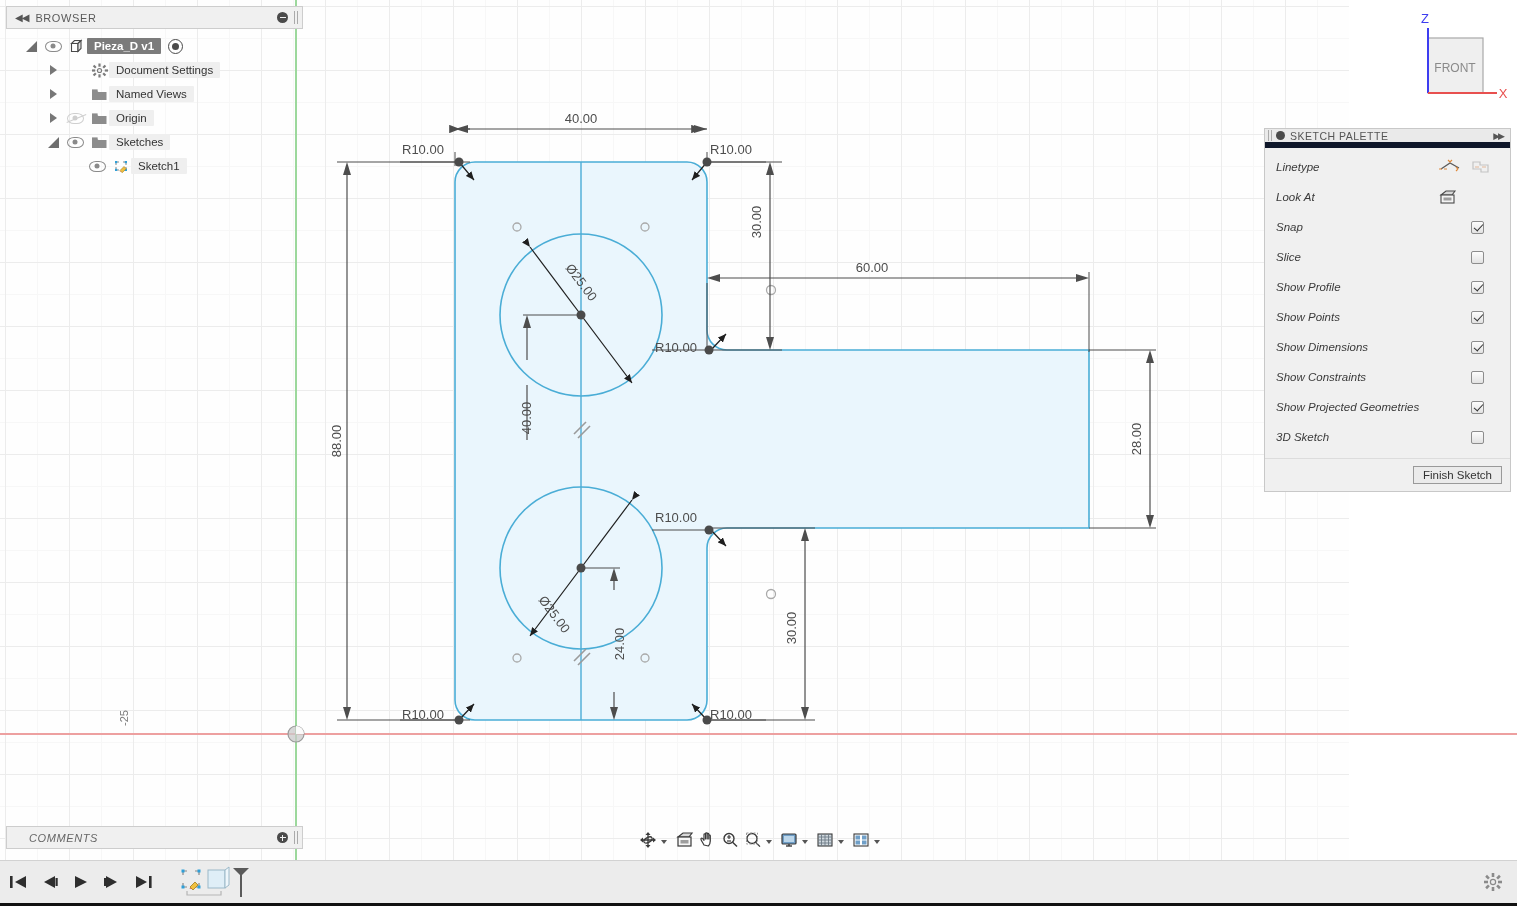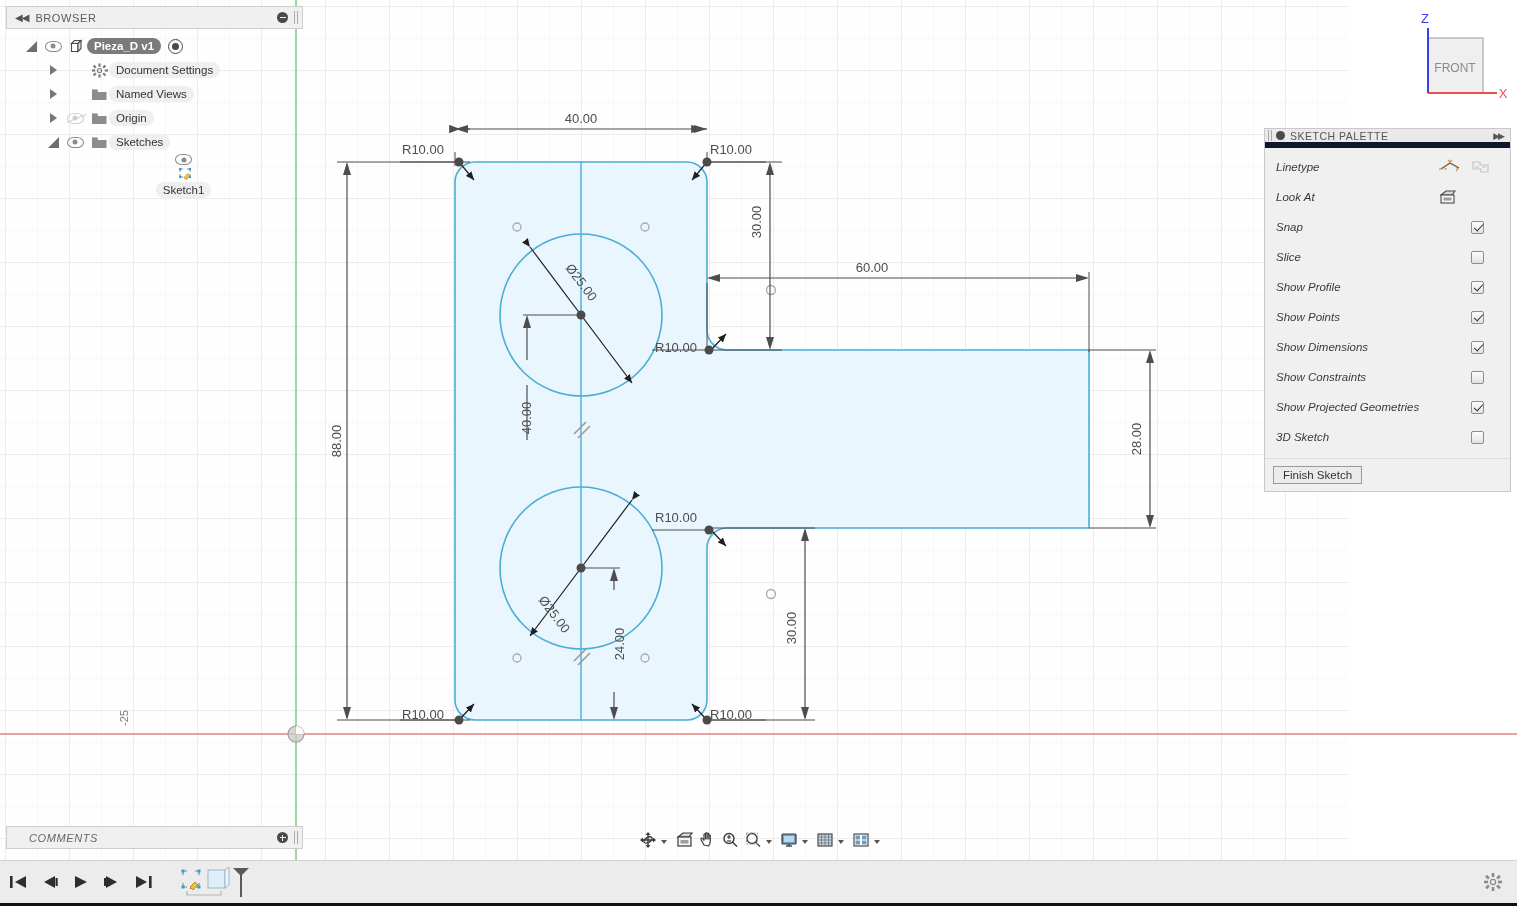--- a/index.html
+++ b/index.html
@@ -53,21 +53,21 @@
     width:17px;height:11px;border:1.4px solid #8a8a8a;border-radius:50% 50% 50% 50%/60% 60% 60% 60%;
     position:relative; flex:0 0 auto;
   }
   .eye::after{content:"";position:absolute;left:50%;top:50%;transform:translate(-50%,-50%);
     width:5px;height:5px;border-radius:50%;background:#8a8a8a;}
   .eye.dim { border-color:#cfcfcf; }
   .eye.dim::after{ background:#cfcfcf; }
   .eye.slash::before{content:"";position:absolute;left:-2px;top:4px;width:21px;height:1.4px;
     background:#cfcfcf;transform:rotate(-22deg);}
   .ic { width:20px;height:17px;flex:0 0 auto;display:flex;align-items:center;justify-content:center;margin-left:3px;}
-  .lbl { background:#efefef; padding:2px 7px; border-radius:8px; color:#333; }
+  .lbl { background:#efefef; padding:2px 7px; border-radius:1px; color:#333; }
   .lbl.sel { background:#7b7b7b; color:#fff; font-weight:bold; }
   .rad { width:15px;height:15px;border:1.6px solid #4a4a4a;border-radius:50%;margin-left:7px;
          display:flex;align-items:center;justify-content:center;flex:0 0 auto;}
   .rad::after{content:"";width:7px;height:7px;border-radius:50%;background:#4a4a4a;}
 
   
   #comments-panel {
     position:absolute; left:6px; top:826px; width:297px; height:23px;
     background:#f0f0f0; border:1px solid #cdcdcd; display:flex; align-items:center;
     font-size:11px; color:#666;font-style:italic;
@@ -94,21 +94,21 @@
   .sp-section{ display:flex; align-items:center; padding:4px 0 6px 8px; font-weight:bold; font-size:12px; color:#333;}
   .sp-caret{width:0;height:0;border-left:5px solid transparent;border-right:5px solid transparent;
             border-top:6px solid #444;margin-right:6px;}
   .sp-row{ display:flex; align-items:center; height:30px; padding:0 8px 0 11px;font-style:italic; }
   .sp-label{ flex:1; color:#3a3a3a; font-size:11.5px; }
   .sp-ctrl{ width:64px; display:flex; align-items:center; justify-content:flex-start; }
   .cbx{width:13px;height:13px;border:1px solid #8d8d8d;border-radius:2px;
        background:linear-gradient(#fdfdfd,#e2e2e2); position:relative; margin-left:33px;}
   .cbx.on::after{content:"";position:absolute;left:3.5px;top:0.5px;width:4px;height:8px;
        border:solid #333;border-width:0 1.7px 1.7px 0;transform:rotate(42deg);}
-  .sp-foot{ border-top:1px solid #dcdcdc; background:#f0f0f0; padding:7px 8px; }
+  .sp-foot{ border-top:1px solid #dcdcdc; background:#f0f0f0; padding:7px 8px; text-align:right;}
   .finish-btn{ display:inline-block; border:1px solid #9a9a9a; background:#ebebeb;
        padding:2px 9px; font-size:11.5px; color:#333; }
 
   
   #viewcube { position:absolute; left:1400px; top:10px; width:110px; height:90px; }
 
   
   #nav-toolbar {
     position:absolute; left:637px; top:828px; height:24px;
     display:flex; align-items:center; gap:0px;
@@ -407,21 +407,21 @@
         <span class="eye"></span>
       </span>
       <span class="ic">
         <svg width="17" height="15">
           <path d="M1,3.5 h5 l1.4,1.6 h8.1 v8 h-14.5 z" fill="#8c8c8c"></path>
           <rect x="1" y="2.4" width="5.6" height="1.6" fill="#8c8c8c"></rect>
         </svg>
       </span>
       <span class="lbl">Sketches</span>
     </div>
-    <div class="tree-row" style="padding-left: 58px; flex-direction: column;">
+    <div class="tree-row" style="padding-left: 58px;">
       <span class="tw"></span>
       <span class="tw">
         <span class="eye"></span>
       </span>
       <span class="ic">
         <svg width="17" height="15">
           <g stroke="#8a8a8a" stroke-width="1" fill="none">
             <path d="M3,3 h3 M10,3 h3 M3,11 h3 M10,11 h3 M3,3 v3 M3,8 v3 M13,3 v3 M13,8 v3"></path>
           </g>
           <rect x="2" y="2" width="2.2" height="2.2" fill="#2f9fd8"></rect>

